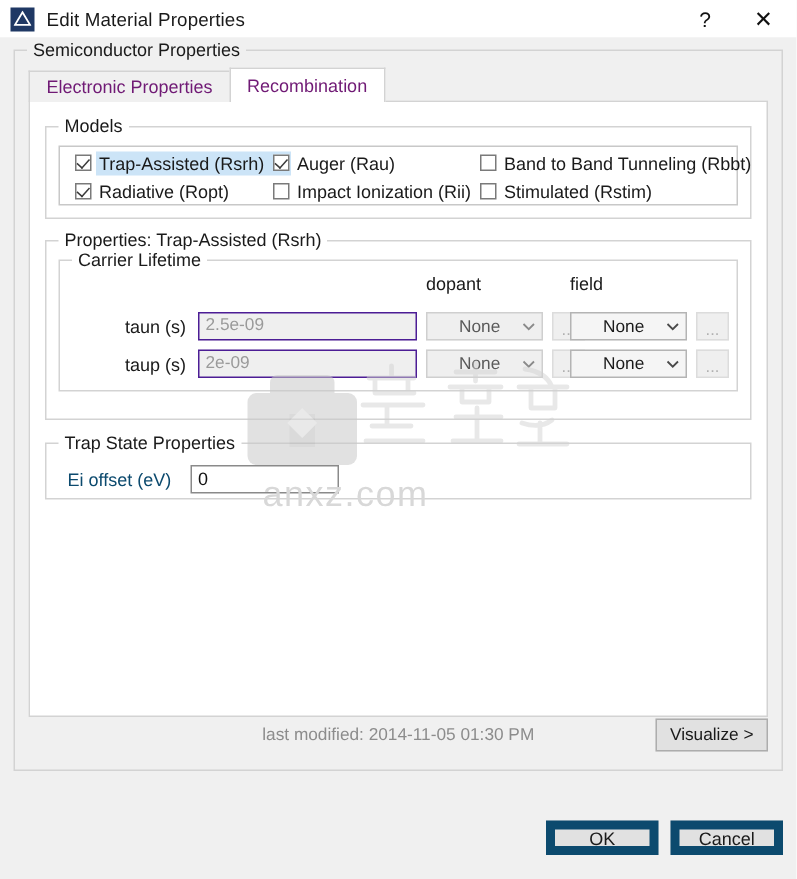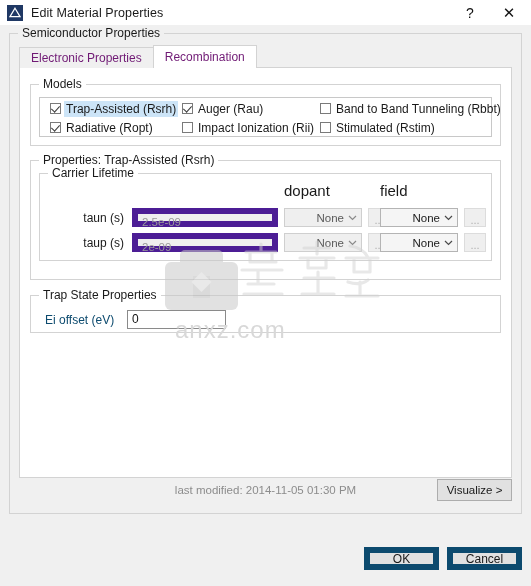--- a/index.html
+++ b/index.html
@@ -195,21 +195,21 @@
     top: 0px;
     width: 4px;
     height: 7px;
     border: solid #3a3a3a;
     border-width: 0 1.4px 1.4px 0;
     transform: rotate(42deg);
   }
   .cbitem .lbl { font-size: 12px; color: #1a1a1a; line-height: 14px; }
   .cbitem .lbl.sel {
     background: #cce4f7;
-    padding: 1px 2px 1px 2px;
+    padding: 1px 18px 1px 2px;
     margin: -1px -2px;
   }
 
   .col-a { position: absolute; left: 5px; }
   .col-b { position: absolute; left: 137px; }
   .col-c { position: absolute; left: 275px; }
 
   
   #props-group {
     margin-top: 14px;
@@ -218,21 +218,21 @@
   }
   #lifetime-group {
     margin: 12px 8px 0 8px;
     height: 88px;
     padding: 0;
     position: relative;
   }
   .lt-head {
     position: absolute;
     top: 8px;
-    font-size: 15px;
+    font-size: 12px;
     color: #1a1a1a;
   }
   .lt-head.dopant { left: 244px; }
   .lt-head.field  { left: 340px; }
 
   .lt-row {
     position: absolute;
     left: 0; right: 0;
     height: 21px;
     display: flex;
@@ -247,21 +247,21 @@
     width: 64px;
     text-align: right;
     font-size: 12px;
     color: #1a1a1a;
   }
   .val-input {
     position: absolute;
     left: 92px;
     width: 146px;
     height: 19px;
-    border: 6px solid #4c1d95;
+    border: 1px solid #4c1d95;
     background: #efefef;
     color: #9a9a9a;
     font-size: 11.5px;
     font-family: "Liberation Sans", sans-serif;
     box-sizing: border-box;
     padding: 0 4px;
     line-height: 17px;
   }
   .ft-label {
     position: absolute;
@@ -274,25 +274,24 @@
     position: absolute;
     height: 19px;
     box-sizing: border-box;
     border: 1px solid #cfcfcf;
     background: #efefef;
     display: flex;
     align-items: center;
     font-size: 11.5px;
   }
   .combo .ctext {
-    padding-left: 5px;
+    padding-left: 21px;
     flex: 1 1 auto;
     color: #5a5a5a;
     white-space: nowrap;
-    text-align: right;
   }
   .combo .carrow {
     width: 17px;
     display: flex;
     align-items: center;
     justify-content: center;
     flex: 0 0 auto;
   }
   .combo.enabled {
     border: 1px solid #b4b4b4;

